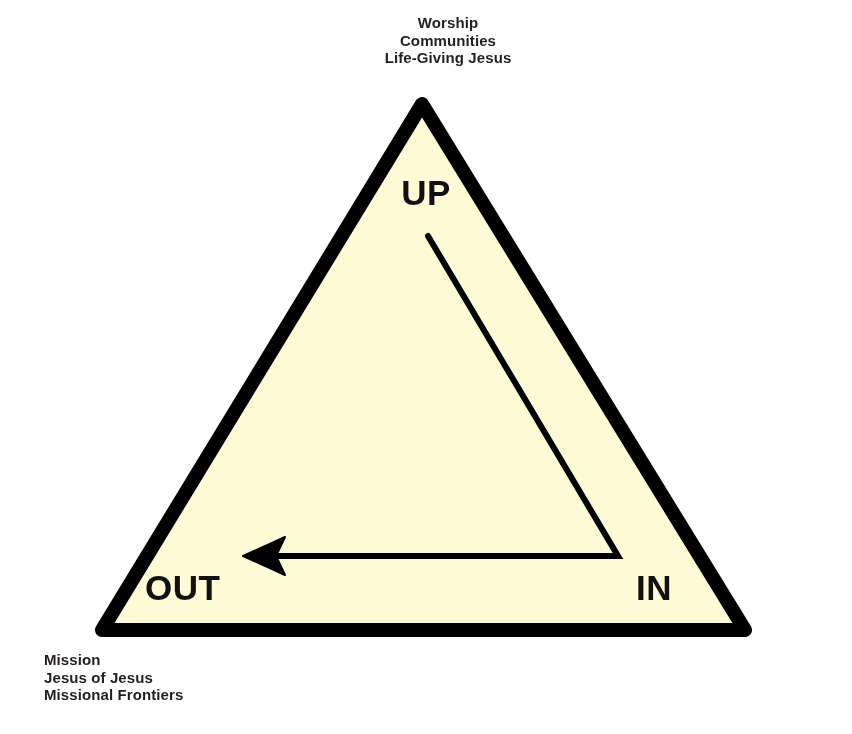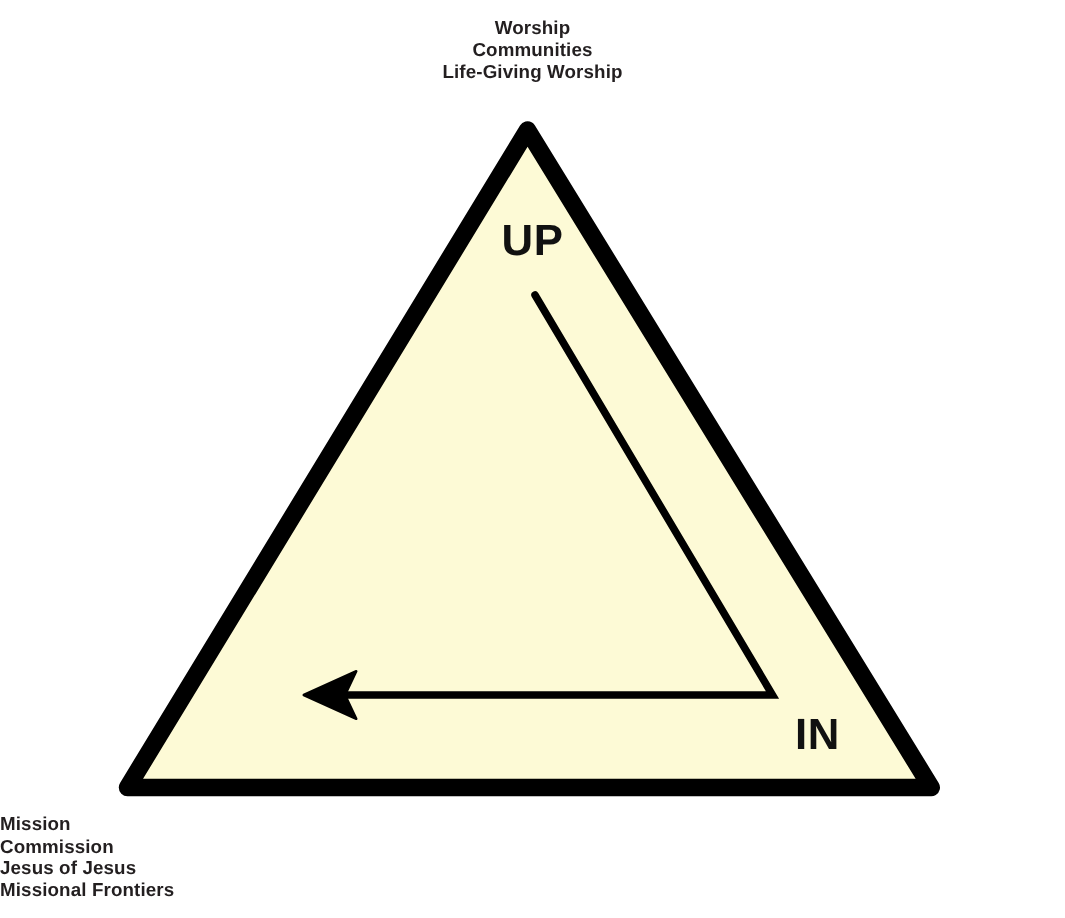--- a/index.html
+++ b/index.html
@@ -41,20 +41,21 @@
     font-family: "Liberation Sans", sans-serif;
     font-size: 15px;
     line-height: 17.5px;
     font-weight: bold;
     color: #231f20;
     letter-spacing: 0.1px;
     white-space: nowrap;
   }
   .caption-line {
     display: block;
+    margin-left: 44px;
   }
 
   #caption-up {
     left: 0;
     top: 14px;
     width: 852px;
     text-align: center;
   }
   #caption-out {
     left: 0;
@@ -106,29 +107,29 @@
 
     <polygon points="422,104 745,630 102,630" fill="#fdfad6" stroke="#000000" stroke-width="14" stroke-linejoin="round" stroke-linecap="round"></polygon>
 
     <g>
       <path d="M 428 236 L 618 556 L 252 556" fill="none" stroke="#000000" stroke-width="6" stroke-linecap="round" stroke-linejoin="miter"></path>
       <path d="M 243 556 L 285 537 L 276 556 L 285 575 Z" fill="#000000" stroke="#000000" stroke-width="2" stroke-linejoin="round"></path>
     </g>
   </svg>
 
   <div class="vertex-label" id="vertex-up">UP</div>
+  <div class="vertex-label" id="vertex-out">OUT</div>
   <div class="vertex-label" id="vertex-in">IN</div>
 
   <div class="caption-block" id="caption-up">
     <span class="caption-line">Worship</span>
     <span class="caption-line">Communities</span>
-    <span class="caption-line">Life-Giving Worship</span>
+    <span class="caption-line">Life-Giving Jesus</span>
   </div>
 
   <div class="caption-block" id="caption-out">
     <span class="caption-line">Mission</span>
-    <span class="caption-line">Commission</span>
     <span class="caption-line">Jesus of Jesus</span>
     <span class="caption-line">Missional Frontiers</span>
   </div>
 
 
 </div>
 
 </body></html>

